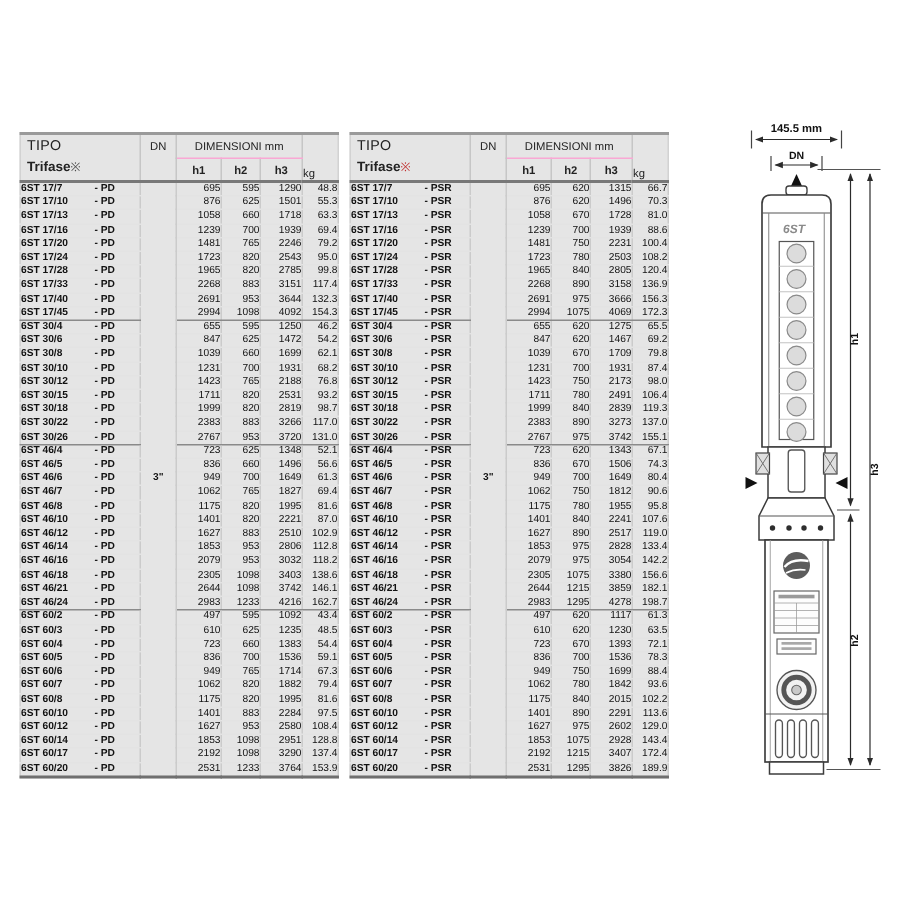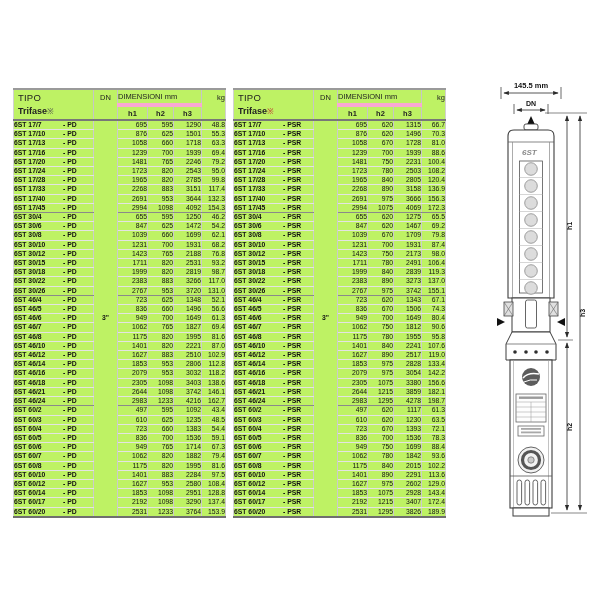--- a/index.html
+++ b/index.html
@@ -1,35 +1,35 @@
 <!DOCTYPE html>
 <html><head>
 <meta charset="utf-8">
 <style>
   html,body{margin:0;padding:0}
   body{
     width:600px;height:600px;background:#ffffff;position:relative;overflow:hidden;
     font-family:"Liberation Sans",sans-serif;color:#1a1a1a;
     -webkit-font-smoothing:antialiased;
   }
-  .spec-table{position:absolute;top:88px;border-collapse:collapse;table-layout:fixed;background:#bef264}
+  .spec-table{position:absolute;top:88px;border-collapse:collapse;table-layout:fixed;background:#e5e5e5}
   #table-pd{left:13px}
   #table-psr{left:233px}
   .spec-table{border-top:2px solid #9a9a9a;border-bottom:2px solid #6f6f6f;
               border-left:1px solid #d2d2d2;border-right:1px solid #d2d2d2}
   .spec-table th{font-weight:normal;padding:0;border-right:1px solid #c6c6c6;
                  border-bottom:2px solid #787878;color:#222}
   th.tipo{text-align:left;padding:2px 0 2px 4px;vertical-align:top}
   .tl1{font-size:9.5px;letter-spacing:.2px}
   .tl2{font-size:9px;font-weight:bold;display:flex;align-items:center;
        justify-content:flex-start;padding-right:12px;margin-top:2px}
   .sym{font-size:8px;font-weight:normal}
   th.dnh{font-size:7.5px;vertical-align:top;padding-top:3px;text-align:center}
-  th.dim{font-size:7.5px;border-bottom:4px solid #f9a8d4;height:13px;text-align:left}
-  th.kgh{font-size:7.5px;vertical-align:top;padding-top:3px;text-align:right;border-right:none}
+  th.dim{font-size:7.5px;border-bottom:1px solid #f9a8d4;height:13px;text-align:center}
+  th.kgh{font-size:7.5px;vertical-align:top;padding-top:21px;text-align:left;border-right:none}
   th.sub{font-size:7.5px;font-weight:bold;height:12px;text-align:center}
   .spec-table tbody td{
     font-size:6.8px;height:8px;line-height:8.2px;padding:0;
     border-right:1px solid #cbcbcb;border-bottom:1px solid #e3e3e3;
     white-space:nowrap;overflow:hidden;color:#111}
   td.model{text-align:left;padding-left:3px;font-weight:bold}
   .mname{display:inline-block;width:49px}
   .msfx{font-weight:bold}
   td.num{text-align:right;padding-right:5px}
   td.kgc{padding-right:3px;border-right:none}

